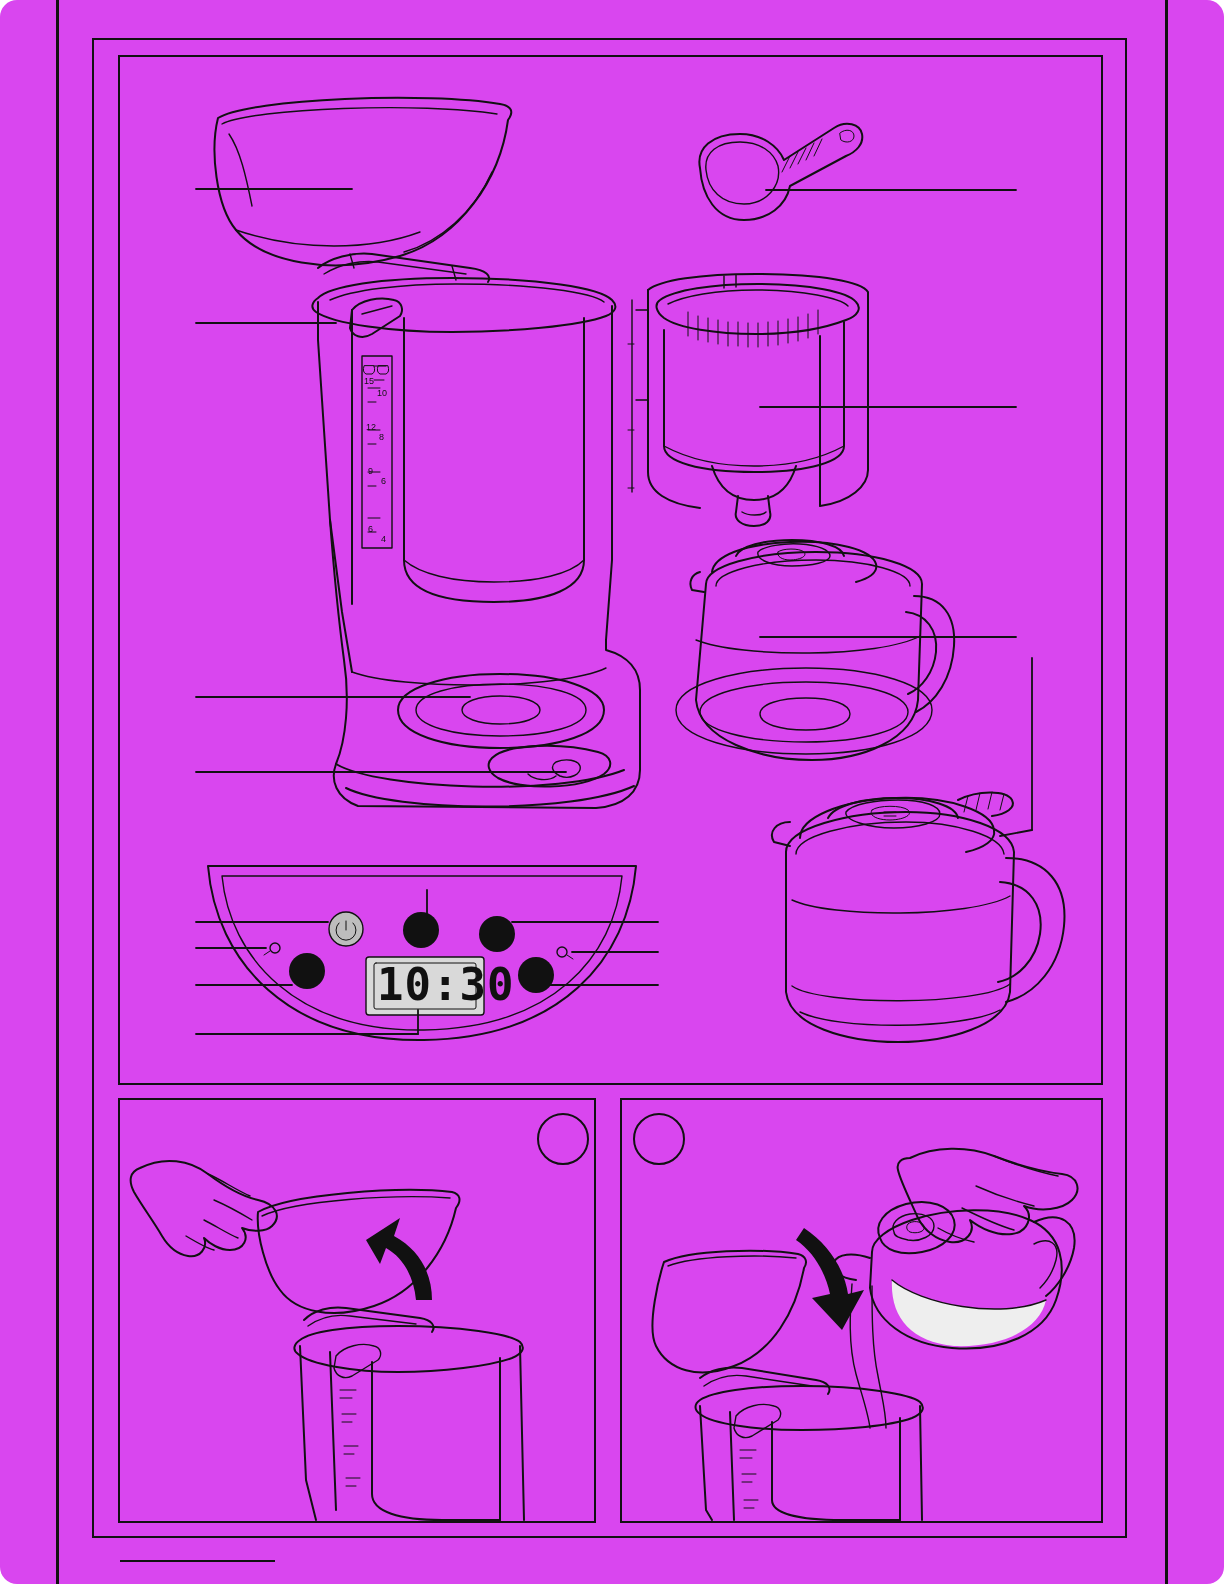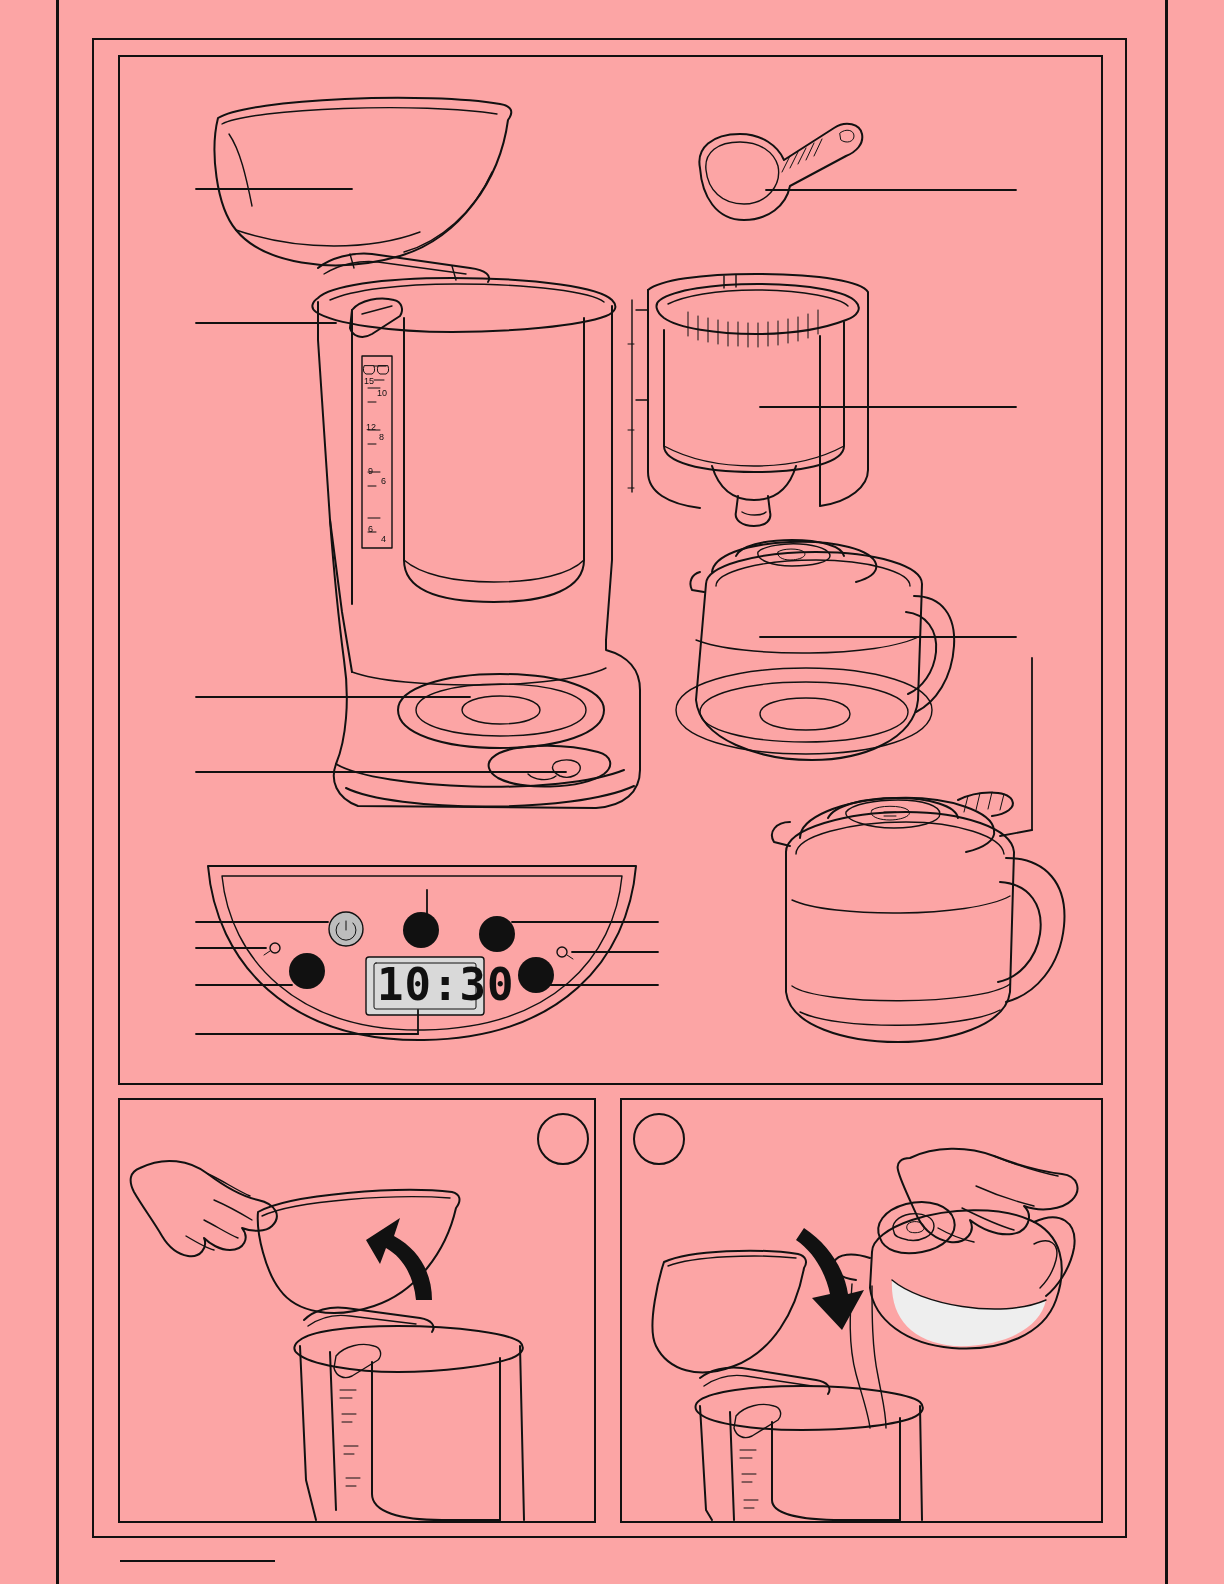--- a/index.html
+++ b/index.html
@@ -12,21 +12,22 @@
     height: 1584px;
     font-family: "Liberation Sans", sans-serif;
     position: relative;
     overflow: hidden;
   }
   .page {
     position: absolute;
     left: 0; top: 0;
     width: 1224px;
     height: 1584px;
-    background: #fca5a5;
+    background: #d946ef;
+    border-radius: 17px;
   }
   
   .page-border-left {
     position: absolute;
     left: 56px; top: 0;
     width: 3px; height: 1584px;
     background: #111;
   }
   .page-border-right {
     position: absolute;

